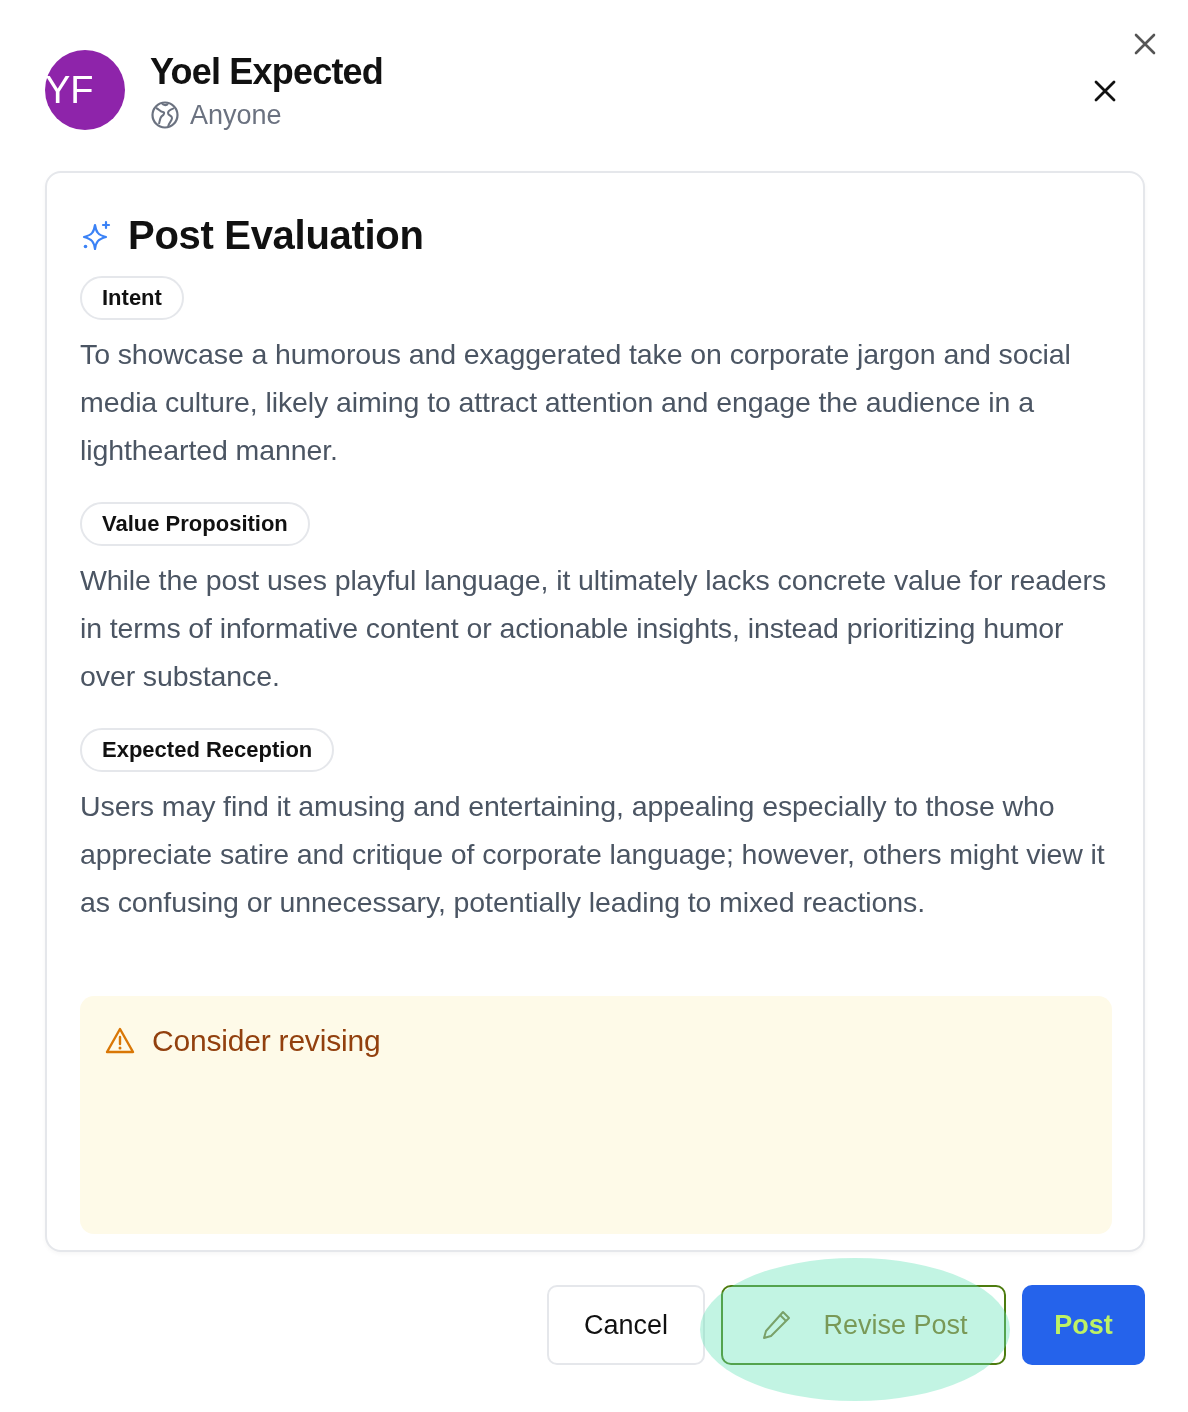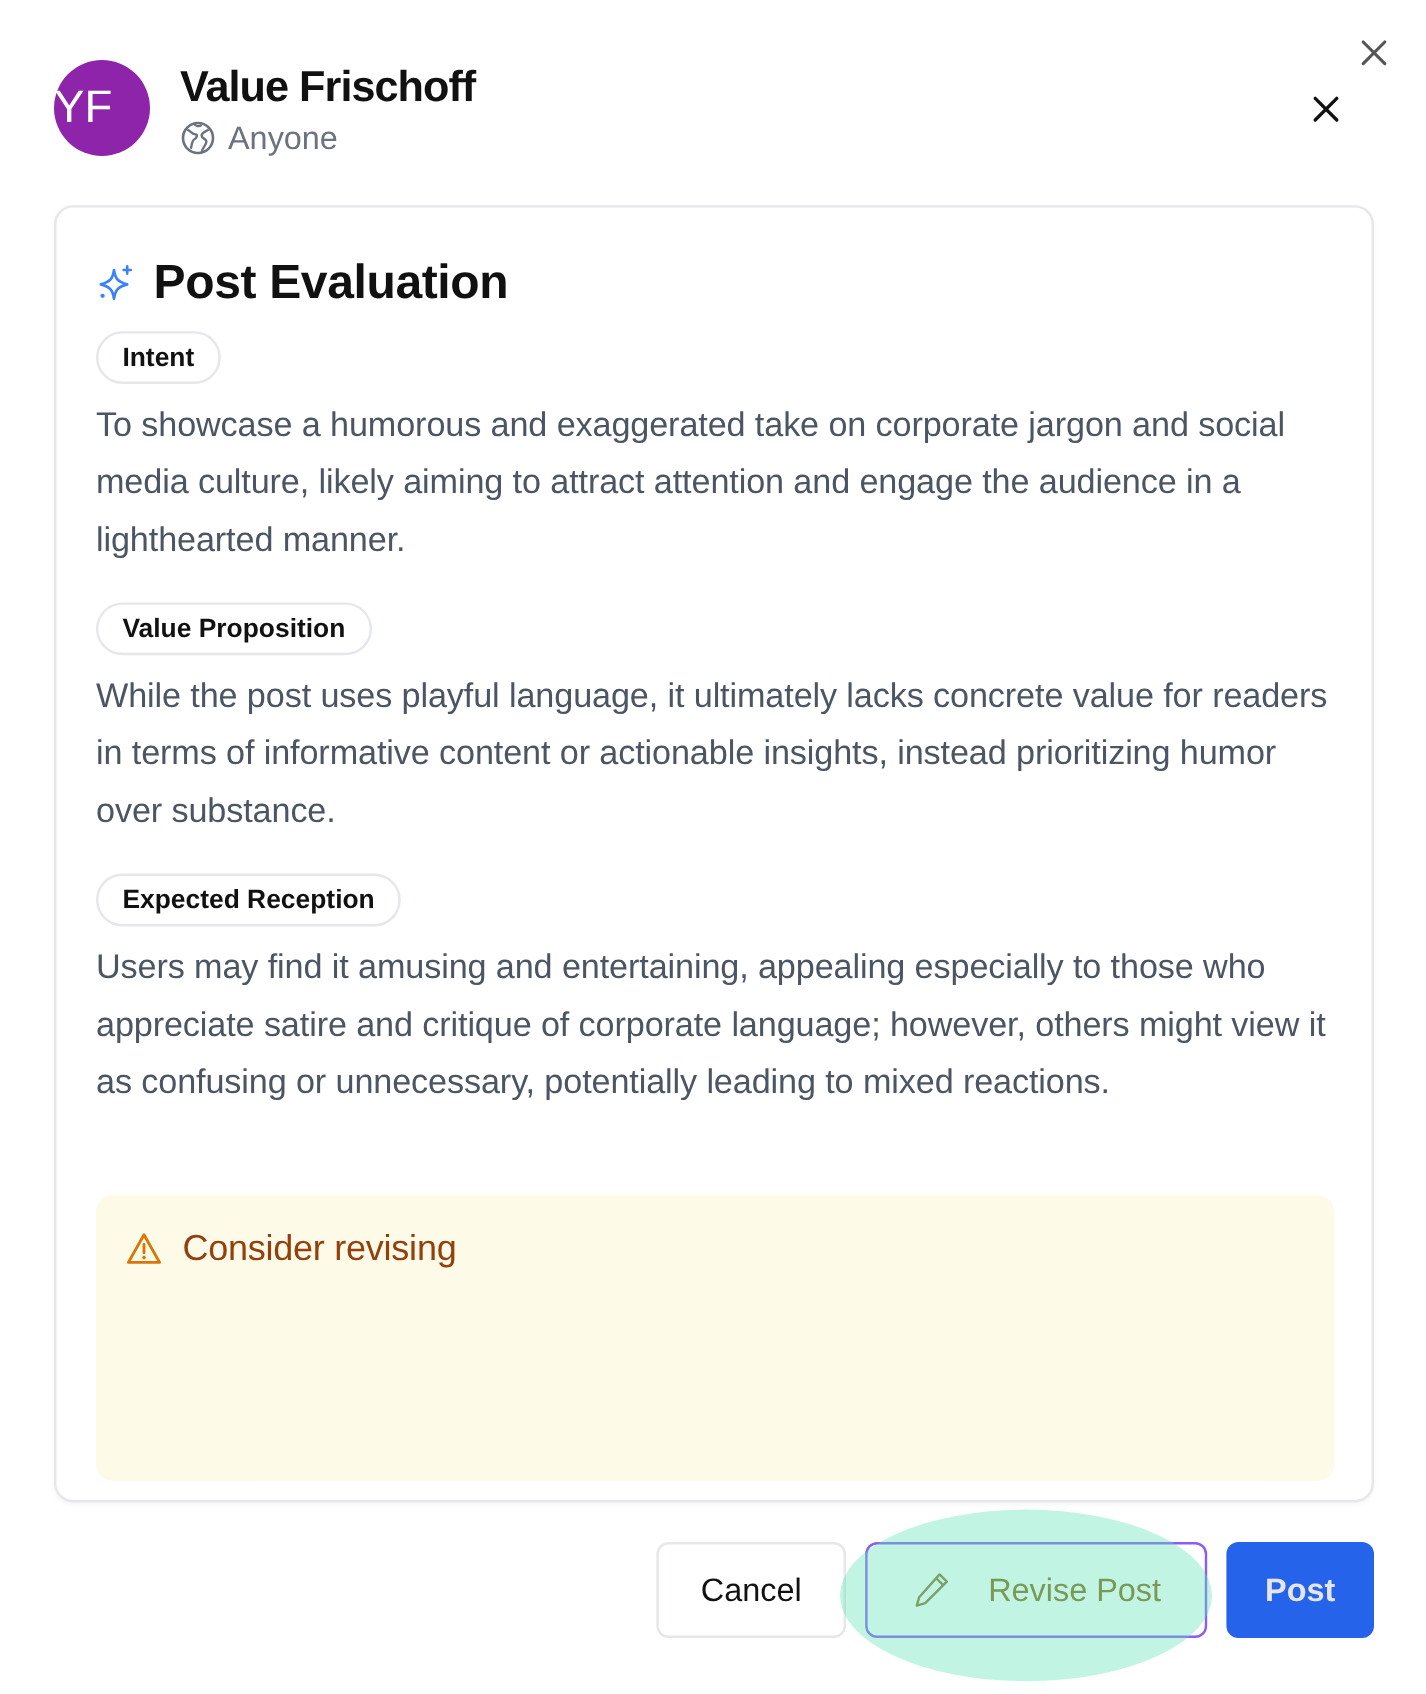--- a/index.html
+++ b/index.html
@@ -33,23 +33,23 @@
     .warning { position: absolute; left: 33px; top: 823px; width: 1032px; height: 238px;
       background: #fefae8; border-radius: 14px; }
     .warning-head { position: absolute; left: 24px; top: 28px; display: flex; align-items: center; }
     .warning-head svg { width: 32px; height: 32px; }
     .warning-title { font-size: 30px; color: #92400e; margin-left: 16px; letter-spacing: -0.2px; }
     .warning-text { position: absolute; left: 24px; top: 78px; width: 990px; font-size: 26px; line-height: 40px; color: #b45309; }
 
     .btn { position: absolute; top: 1285px; height: 80px; border-radius: 10px; display: flex;
       align-items: center; justify-content: center; font-size: 27px; cursor: pointer; }
     .btn-cancel { left: 547px; width: 158px; border: 2px solid #e5e7eb; background: #fff; color: #111; }
-    .btn-revise { left: 721px; width: 285px; border: 2px solid #8b5cf6; background: #fff; color: #8a6d1e; }
+    .btn-revise { left: 721px; width: 285px; border: 2px solid #4d7c0f; background: #fff; color: #8a6d1e; }
     .btn-revise svg { width: 34px; height: 34px; margin-right: 30px; }
-    .btn-post { left: 1022px; width: 123px; background: #2563eb; color: #e5e5e5; font-weight: 700; }
+    .btn-post { left: 1022px; width: 123px; background: #2563eb; color: #bef264; font-weight: 700; }
 
     .highlight { position: absolute; left: 700px; top: 1258px; width: 310px; height: 143px;
       border-radius: 50%; background: rgba(94, 226, 181, 0.38); pointer-events: none; }
   </style>
 </head>
 <body>
 
 <div class="outer-close">
   <svg viewBox="0 0 28 28" width="28" height="28">
     <path d="M5 5 L23 23 M23 5 L5 23" stroke="#555" stroke-width="2.6" stroke-linecap="round"></path>
@@ -59,21 +59,21 @@
   <svg viewBox="0 0 30 30" width="30" height="30">
     <path d="M6 6 L24 24 M24 6 L6 24" stroke="#111" stroke-width="2.8" stroke-linecap="round"></path>
   </svg>
 </div>
 
 <div class="header">
   <div class="avatar">
     <span>YF</span>
   </div>
   <div class="user-block">
-    <div class="user-name">Value Frischoff</div>
+    <div class="user-name">Yoel Expected</div>
     <div class="visibility">
       <svg viewBox="0 0 30 30">
         <circle cx="15" cy="15" r="12.5" fill="none" stroke="#6b7280" stroke-width="2.2"></circle>
         <path d="M6 8 C9 9 10 12 13 12 C15 12 14 15 12 16 C10 17 10 20 9 24" fill="none" stroke="#6b7280" stroke-width="2"></path>
         <path d="M24 8 C21 10 18 10 18 13 C18 16 22 15 22 18 C22 21 19 22 18 27" fill="none" stroke="#6b7280" stroke-width="2"></path>
         <path d="M12 3.5 C13 5 16 6 18 4" fill="none" stroke="#6b7280" stroke-width="2"></path>
       </svg>
       <span class="visibility-label">Anyone</span>
     </div>
   </div>

